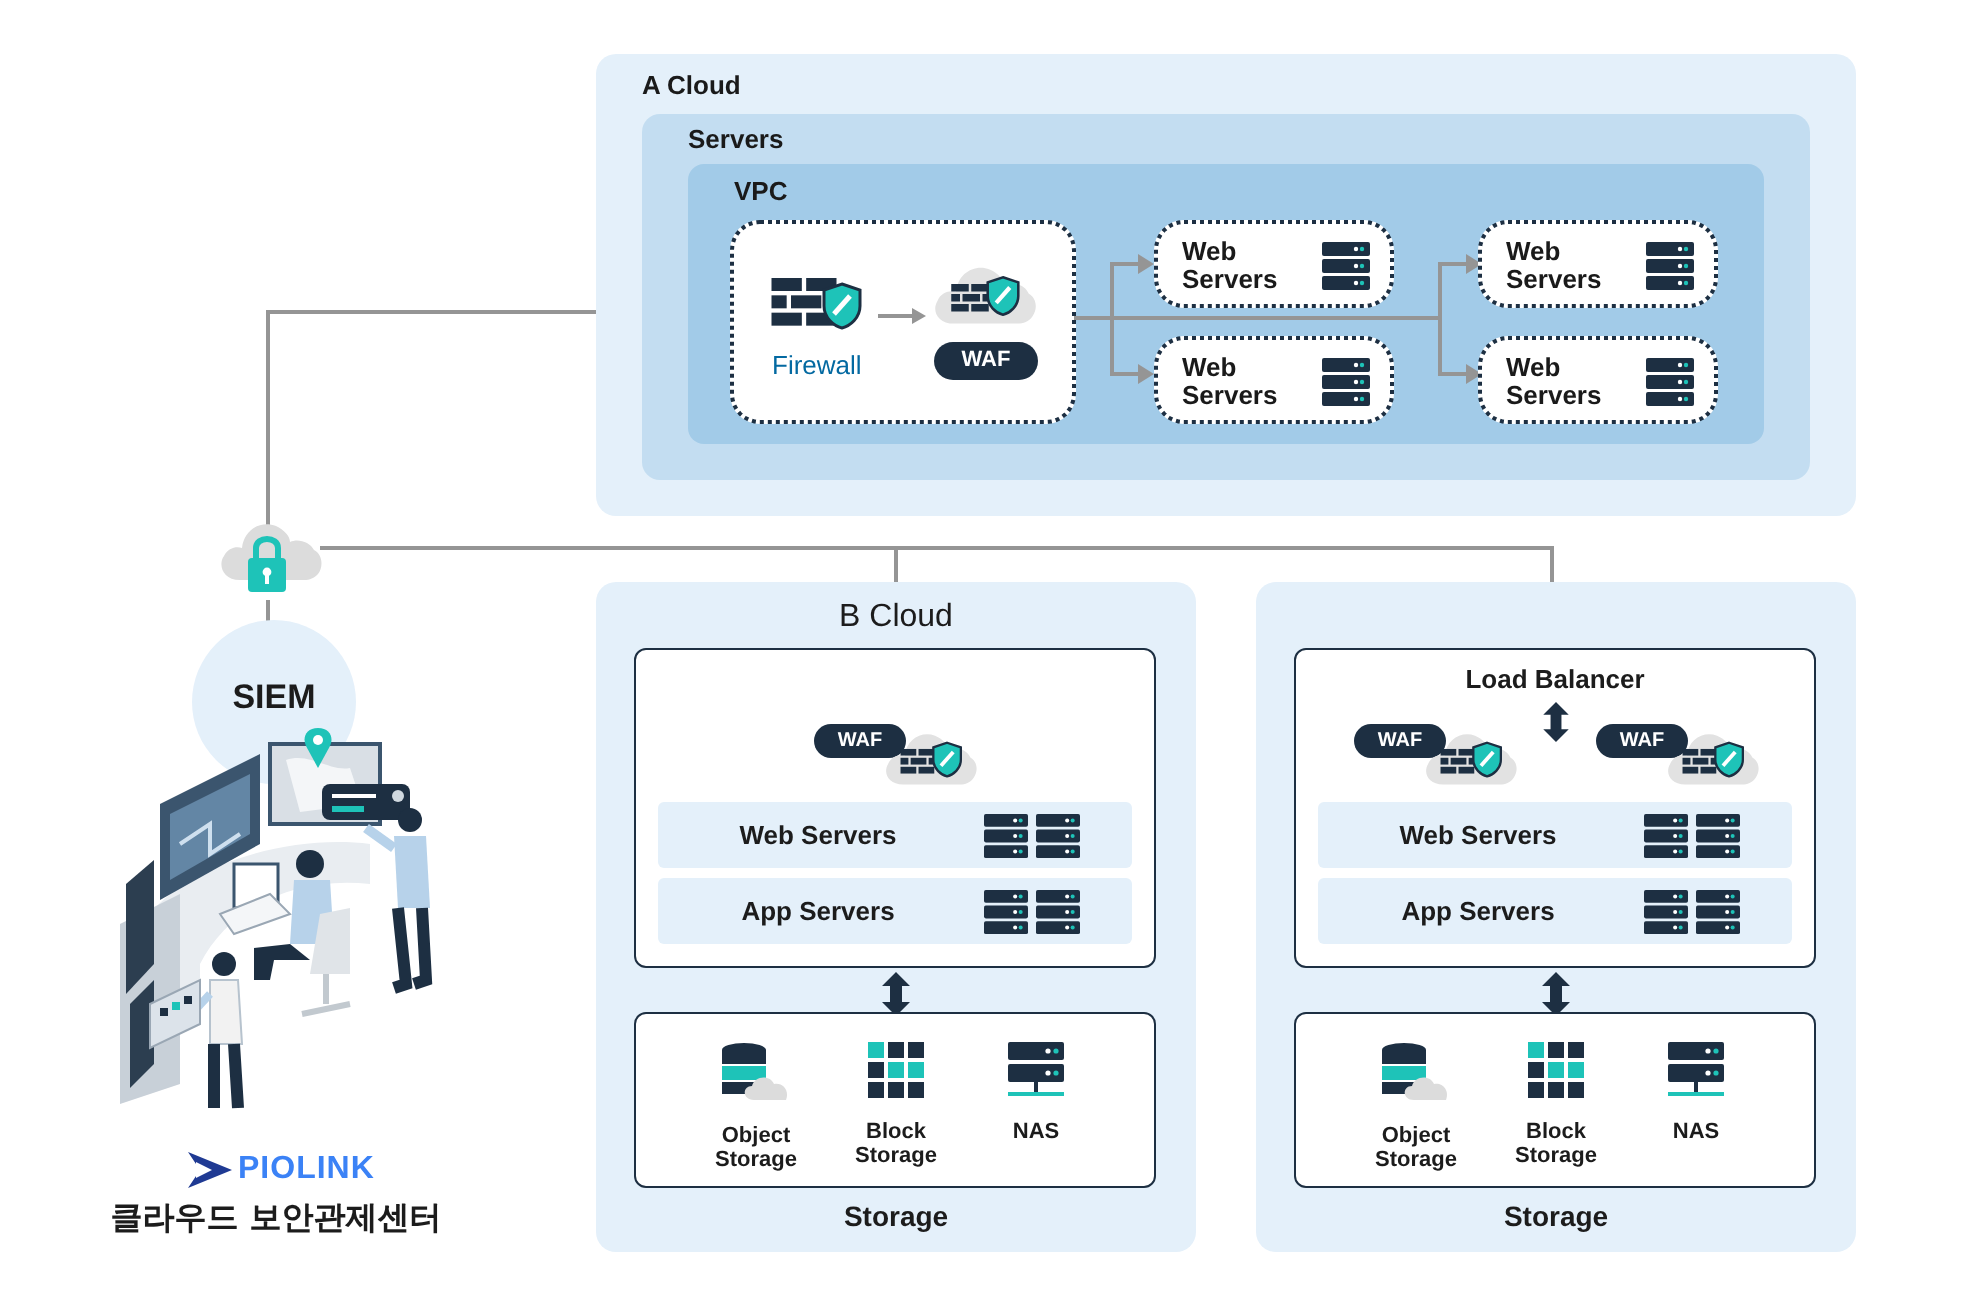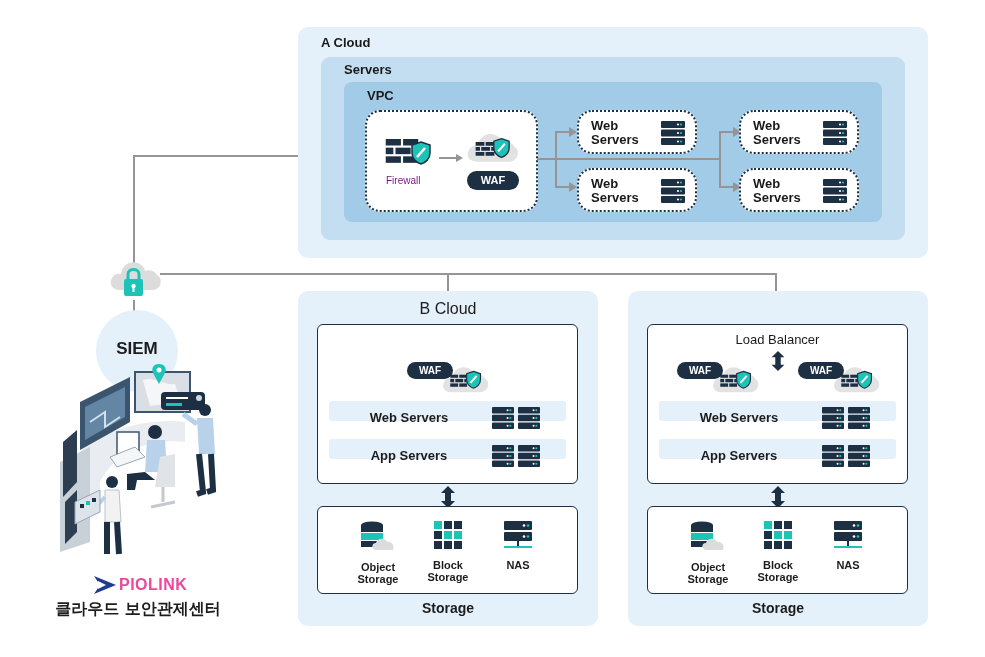--- a/index.html
+++ b/index.html
@@ -16,34 +16,34 @@
   .dotbox { background: #fff; border: 2px dotted #1d2f42; border-radius: 15px; }
   .fwbox { left: 365px; top: 110px; width: 173px; height: 102px; }
   .wsbox { width: 120px; height: 44px; }
   .wsbox .t { position: absolute; left: 12px; top: 7px; font-size: 13px; font-weight: bold; line-height: 14px; color: #1a1a1a; }
   .wsbox .srv { position: absolute; right: 10px; top: 9px; }
 
   
   .cloudpanel { width: 300px; height: 335px; background: #e4f0fa; border-radius: 10px; top: 291px; }
   .cloudpanel .title { position: absolute; top: 9px; left: 0; width: 100%; text-align: center; font-size: 16px; font-weight: normal; }
   .innerbox { position: absolute; left: 19px; width: 261px; background: #fff; border: 1.5px solid #1d2f42; border-radius: 6px; }
-  .tier { position: absolute; left: 11px; width: 237px; height: 20px; background: #e4f0fa; border-radius: 3px; }
+  .tier { position: absolute; left: 11px; width: 237px; height: 33px; background: #e4f0fa; border-radius: 3px; }
   .tier .t { position: absolute; left: 0; width: 160px; text-align: center; top: 9px; font-size: 13px; font-weight: bold; }
   .tier .srv1 { position: absolute; left: 163px; top: 6px; }
   .tier .srv2 { position: absolute; left: 189px; top: 6px; }
   .stitem { position: absolute; top: 14px; width: 70px; text-align: center; }
   .stitem .t { font-size: 11px; font-weight: bold; line-height: 12px; margin-top: 6px; text-align: center; }
   .storagelbl { position: absolute; top: 309px; width: 100%; text-align: center; font-size: 14px; font-weight: bold; }
 
   .waftag { background: #1d2f42; color: #fff; font-size: 10px; font-weight: bold; border-radius: 10px; text-align: center; }
 
   .line { position: absolute; background: #959595; }
   .siem-circle { left: 96px; top: 310px; width: 82px; height: 82px; border-radius: 50%; background: #e4f0fa; }
   .siem-text { left: 96px; top: 339px; width: 82px; text-align: center; font-size: 17px; font-weight: bold; color: #1c1c1c; }
-  .brand { left: 94px; top: 576px; font-size: 16px; font-weight: bold; color: #ec4899; letter-spacing: 0.5px; }
+  .brand { left: 94px; top: 576px; font-size: 16px; font-weight: bold; color: #3b82f6; letter-spacing: 0.5px; }
   .korean { left: 40px; top: 599px; width: 196px; text-align: center; font-size: 16px; font-weight: bold; color: #1c1c1c; font-family: "DejaVu Sans", sans-serif; }
 </style>
 </head>
 <body>
 
 <svg width="0" height="0" style="position:absolute">
   <defs>
     <symbol id="server3" viewBox="0 0 24 24">
       <rect x="0" y="0" width="24" height="7" rx="1" fill="#1d2f42"></rect>
       <rect x="0" y="8.5" width="24" height="7" rx="1" fill="#1d2f42"></rect>
@@ -157,21 +157,21 @@
 <div class="abs region"></div>
 <div class="abs lbl" style="left:344px; top:62px;">Servers</div>
 <div class="abs vpc"></div>
 <div class="abs lbl" style="left:367px; top:88px;">VPC</div>
 
 <div class="abs dotbox fwbox">
   <svg class="abs" style="left:18px; top:25px;" width="48" height="32" viewBox="0 0 48 32">
     <use href="#brick" x="0" y="2" width="34" height="26"></use>
     <use href="#shield" x="26" y="3" width="20" height="26"></use>
   </svg>
-  <div class="abs" style="left:19px; top:63px; font-size:10px; color:#701a75;">Firewall</div>
+  <div class="abs" style="left:19px; top:63px; font-size:13px; color:#0369a1;">Firewall</div>
   <svg class="abs" style="left:72px; top:42px;" width="24" height="8">
       <path d="M0 3 H17 V0 L24 4 L17 8 V5 H0 Z" fill="#959595"></path>
     </svg>
   <svg class="abs" style="left:97px; top:14px;" width="56" height="40" viewBox="0 0 56 40">
     <use href="#cloud" x="0" y="0" width="56" height="38"></use>
     <use href="#brick" x="11" y="16" width="20" height="15"></use>
     <use href="#shield" x="29" y="11" width="17" height="22"></use>
   </svg>
   <div class="abs waftag" style="left:100px; top:59px; width:52px; height:19px; line-height:19px; font-size:11px;">WAF</div>
 </div>
@@ -285,21 +285,21 @@
           <rect x="0" y="25" width="28" height="2" fill="#1ec3b8"></rect>
       </svg>
       <div class="t"><span>NAS</span></div>
     </div>
   </div>
   <div class="storagelbl">Storage</div>
 </div>
 
 <div class="abs cloudpanel" style="left:628px;">
   <div class="innerbox" style="top:33px; height:160px;">
-    <div class="abs" style="left:0; top:7px; width:100%; text-align:center; font-size:13px; font-weight:normal;">Load Balancer</div>
+    <div class="abs" style="left:0; top:7px; width:100%; text-align:center; font-size:13px; font-weight:bold;">Load Balancer</div>
     <svg class="abs" style="left:123px; top:26px;" width="14" height="20">
         <use href="#udarrow"></use>
       </svg>
     <div class="abs waftag" style="left:29px; top:37px; width:46px; height:17px; line-height:17px;">WAF</div>
     <svg class="abs" style="left:61px; top:35px;" width="52" height="36" viewBox="0 0 56 40">
       <use href="#cloud" x="0" y="0" width="56" height="38"></use>
       <use href="#brick" x="11" y="16" width="20" height="15"></use>
       <use href="#shield" x="29" y="11" width="17" height="22"></use>
     </svg>
     <div class="abs waftag" style="left:150px; top:37px; width:46px; height:17px; line-height:17px;">WAF</div>

